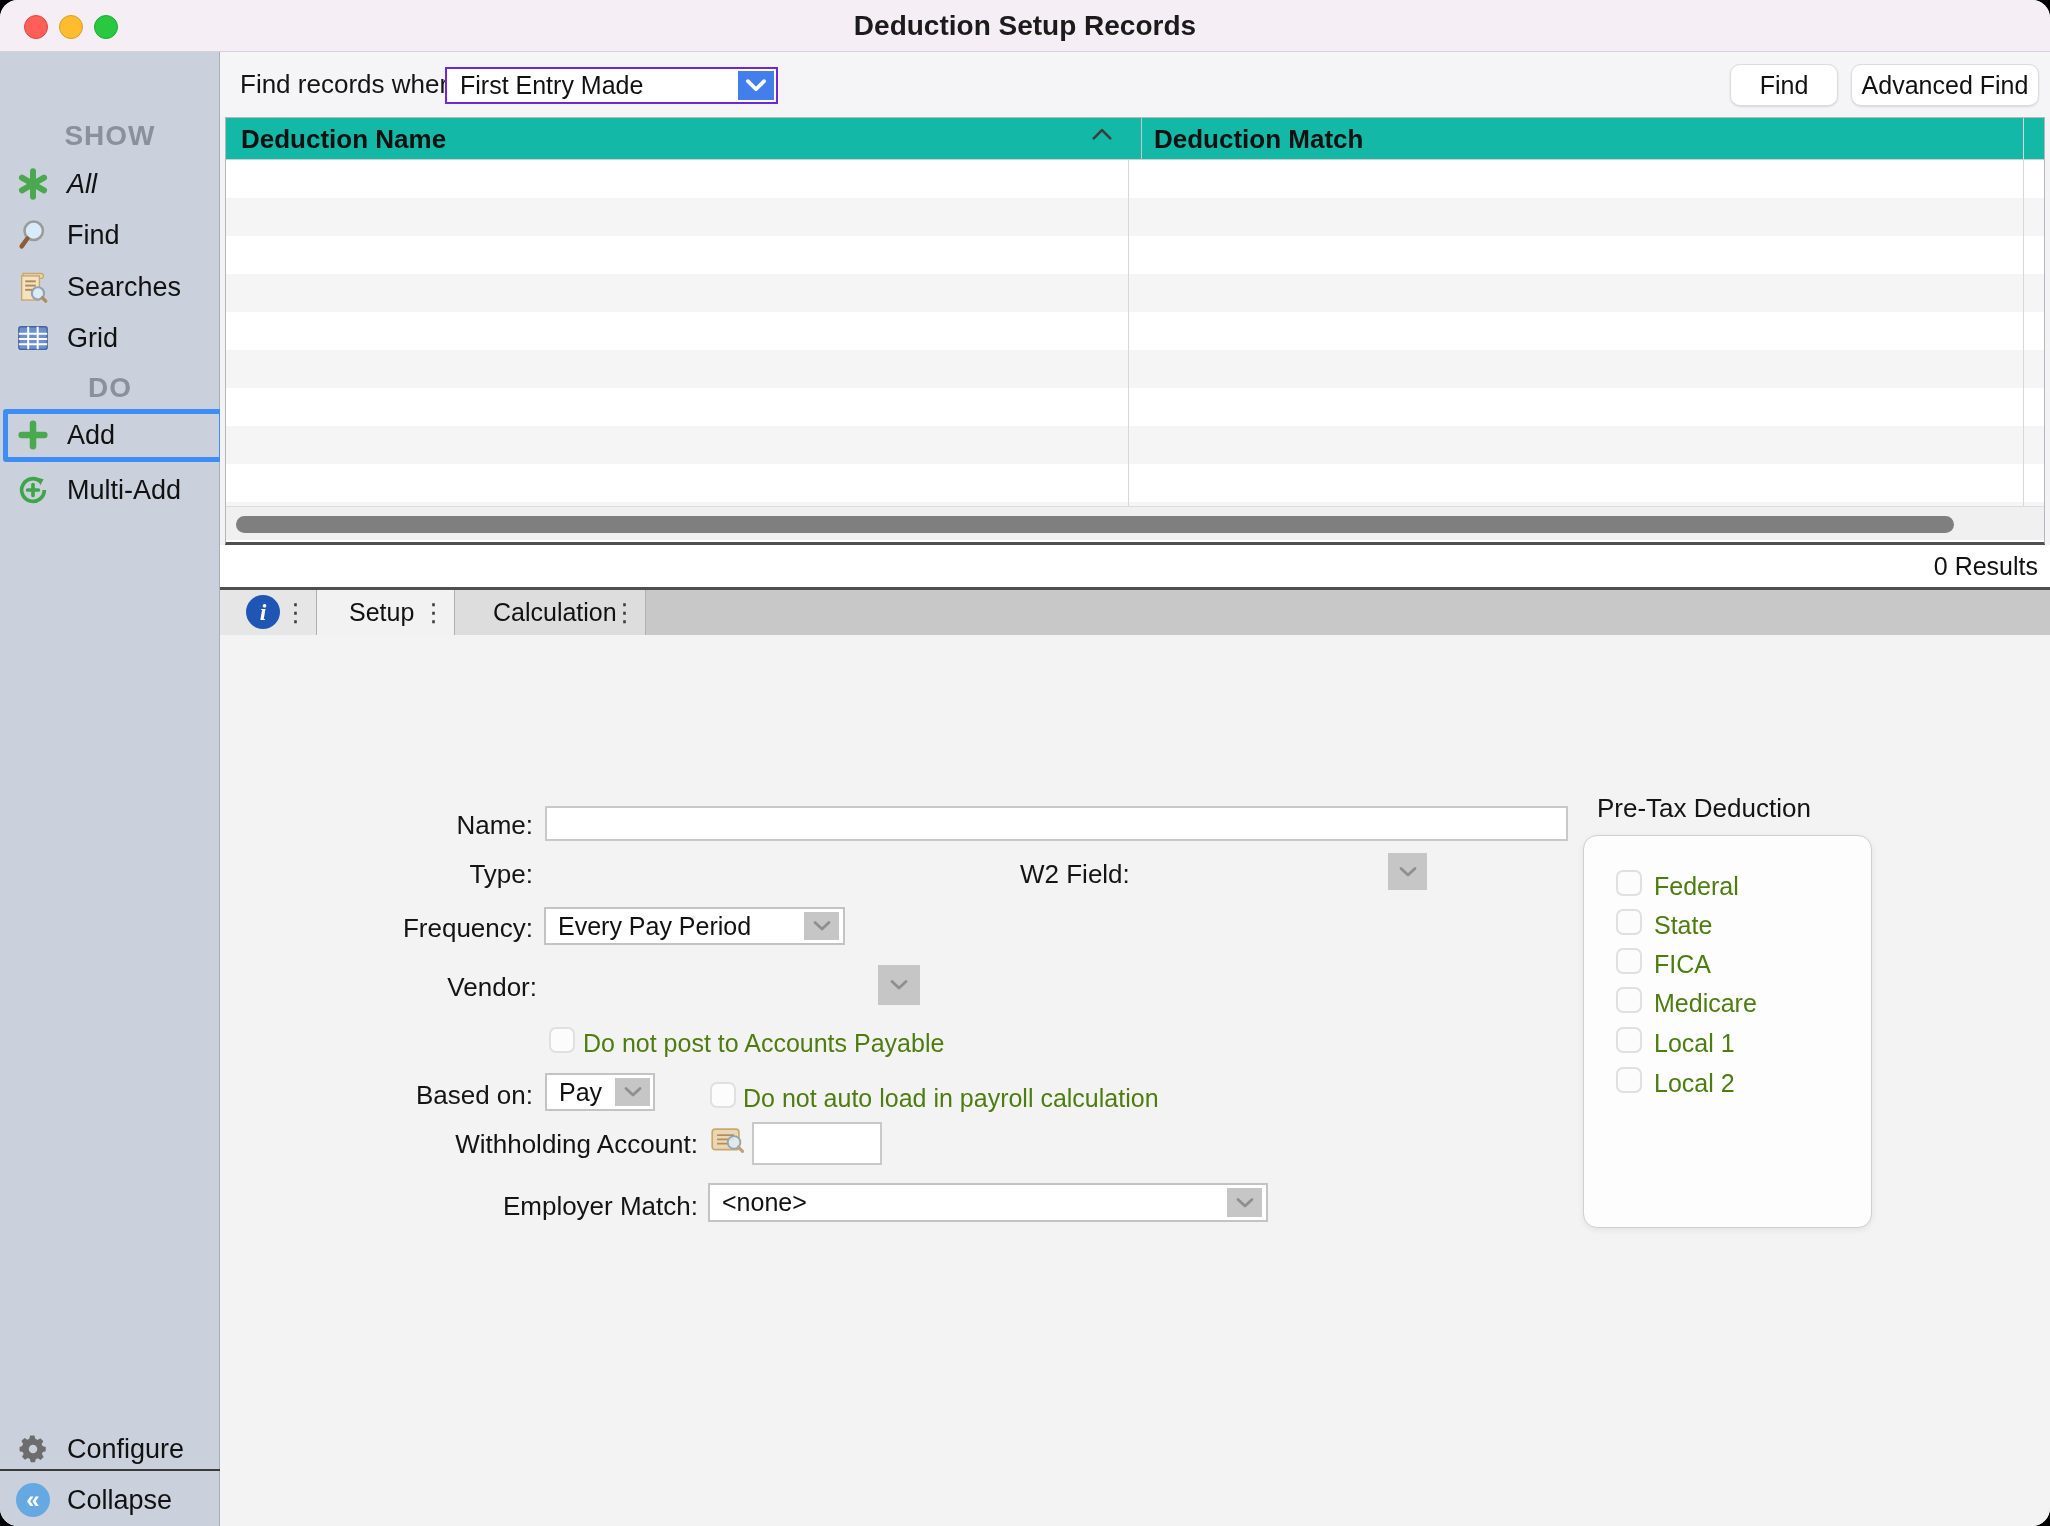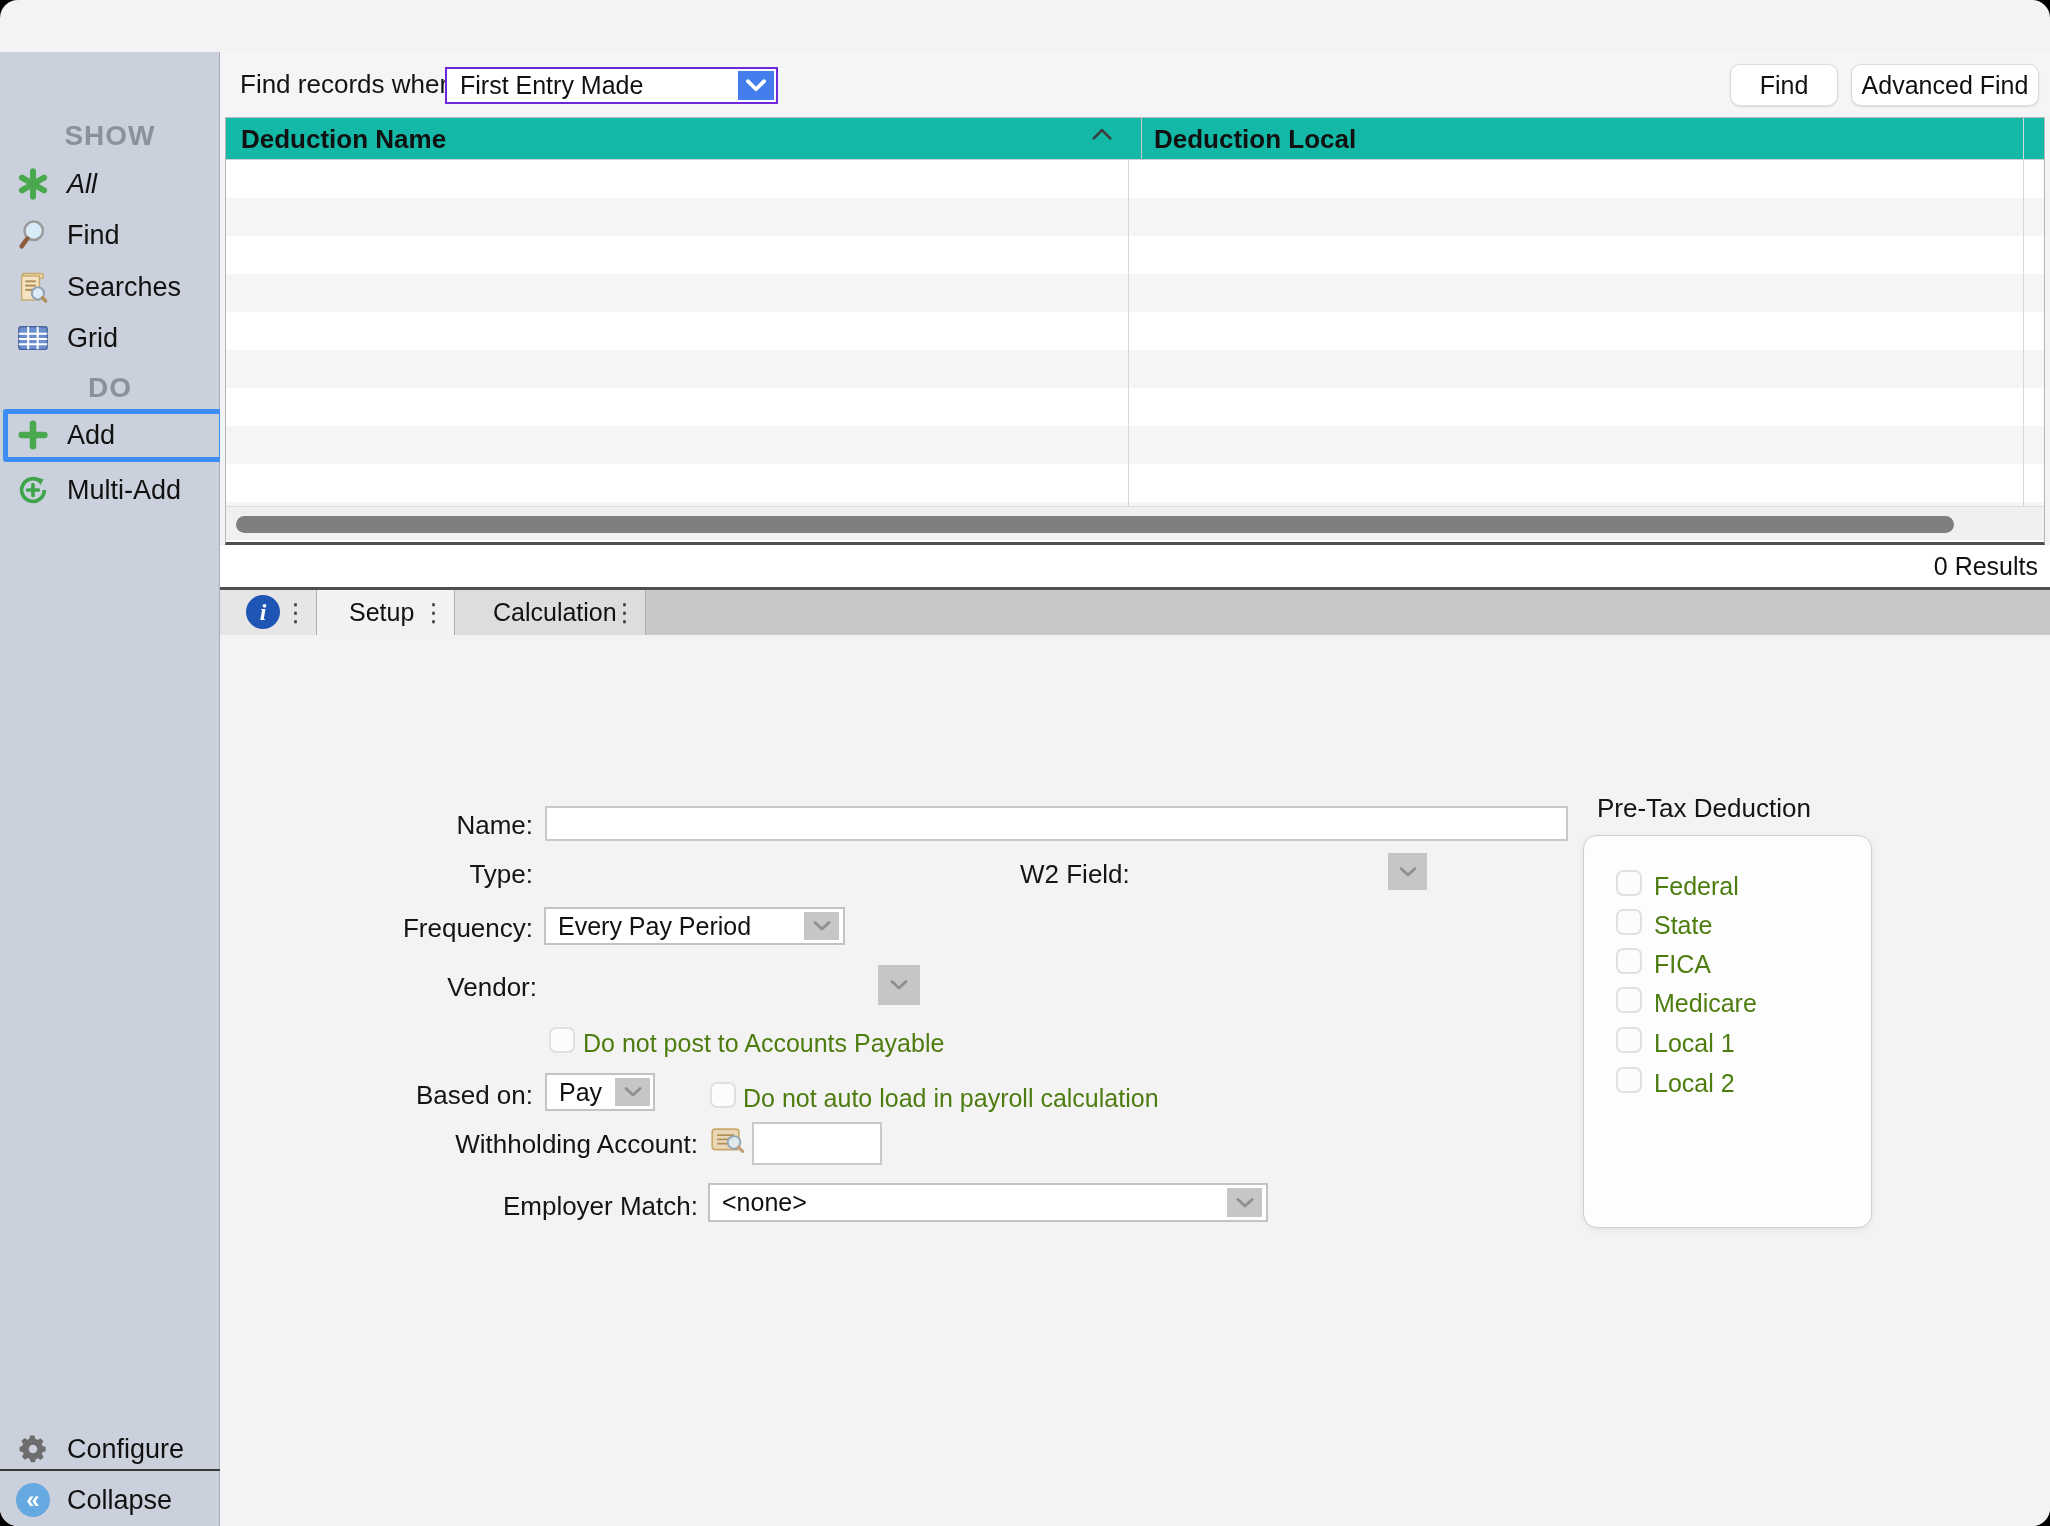--- a/index.html
+++ b/index.html
@@ -67,20 +67,26 @@
   .pretax{position:absolute;left:1363px;top:200px;width:289px;height:393px;background:#fdfdfd;border:1px solid #cfcfcf;border-radius:14px;box-shadow:0 2px 6px rgba(0,0,0,.07);}
   .pretax .cb{left:32px;}
   .pretax .cblabel{left:70px;}
   .pretax-note{position:absolute;left:14px;top:282px;width:260px;text-align:center;font-size:25px;line-height:27px;color:#141414;}
 </style>
 </head>
 <body>
 
 <div class="app">
 
+  <div class="titlebar">
+    <div class="tl red"></div>
+    <div class="tl yellow"></div>
+    <div class="tl green"></div>
+    <div class="title">Deduction Setup Records</div>
+  </div>
 
   <div class="sidebar">
     <div class="side-head" style="top:68px;">SHOW</div>
 
     <div class="side-item" style="top:107px;font-style:italic;">
       <span class="ic">
         <svg width="34" height="34" viewBox="0 0 24 24" stroke="#4aa84e" stroke-width="4.2" stroke-linecap="round">
             <line x1="12" y1="3" x2="12" y2="21"></line>
             <line x1="4.2" y1="7.5" x2="19.8" y2="16.5"></line>
             <line x1="19.8" y1="7.5" x2="4.2" y2="16.5"></line>
@@ -183,21 +189,21 @@
 
   <div class="tableband">
     <div class="table">
       <div class="thead">
         <span class="th" style="left:15px;">Deduction Name</span>
         <span style="position:absolute;left:865px;top:9px;">
           <svg width="22" height="14" viewBox="0 0 20 12">
               <path d="M2.5 10 L10 2.5 L17.5 10" fill="none" stroke="#3c3c3c" stroke-width="2.4" stroke-linecap="round" stroke-linejoin="round"></path>
             </svg>
         </span>
-        <span class="th" style="left:915px;border-left:1px solid #c6c6c6;padding-left:12px;">Deduction Local</span>
+        <span class="th" style="left:915px;border-left:1px solid #c6c6c6;padding-left:12px;">Deduction Match</span>
       </div>
       <div class="tbody"></div>
       <div class="coldiv" style="left:902px;top:42px;height:346px;"></div>
       <div class="coldiv" style="left:1797px;top:0;height:388px;"></div>
       <div class="htrack">
         <div class="hthumb"></div>
       </div>
     </div>
   </div>
 

